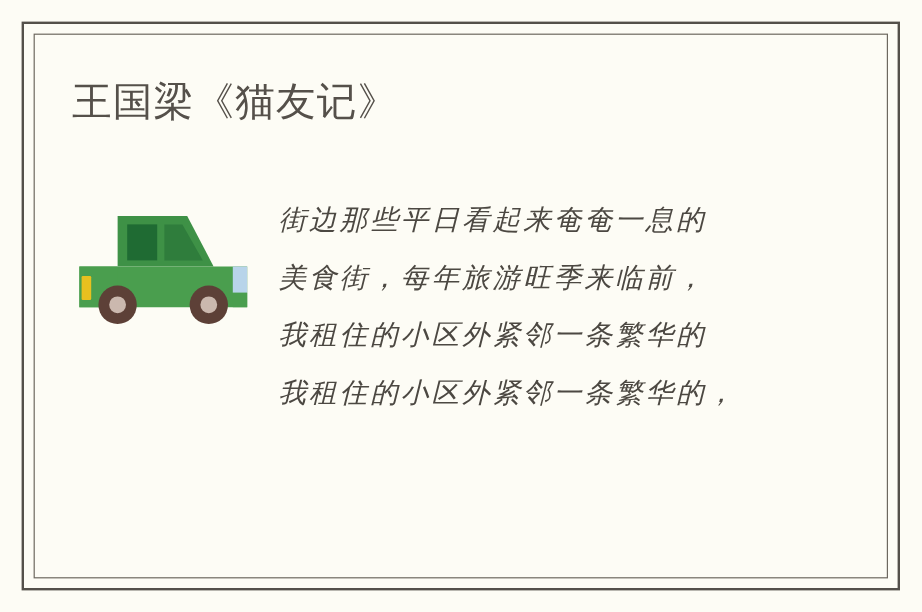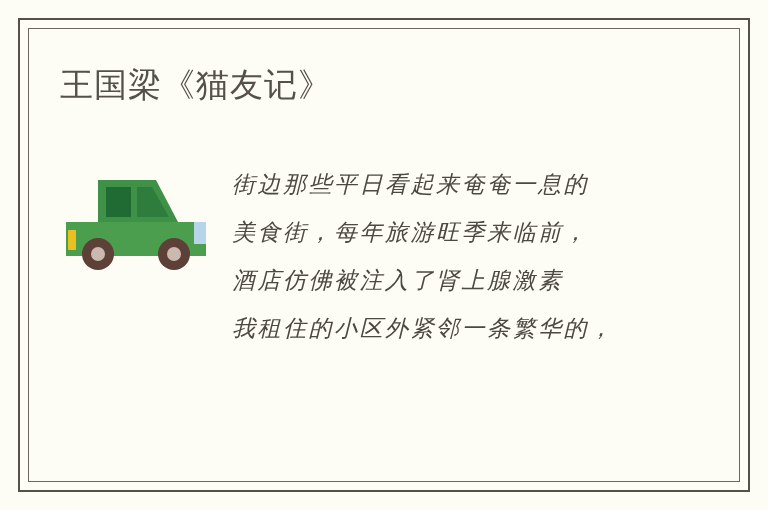--- a/index.html
+++ b/index.html
@@ -131,18 +131,18 @@
         <circle cx="32" cy="76" r="16" fill="#5d4037"></circle>
         <circle cx="32" cy="76" r="7" fill="#cbb8ae"></circle>
         <circle cx="108" cy="76" r="16" fill="#5d4037"></circle>
         <circle cx="108" cy="76" r="7" fill="#cbb8ae"></circle>
       </svg>
     </div>
 
     <div class="body-text">
       <span class="ln">街边那些平日看起来奄奄一息的</span>
       <span class="ln">美食街，每年旅游旺季来临前，</span>
-      <span class="ln">酒店仿佛被注入了肾上腺激素</span>
+      <span class="ln">我租住的小区外紧邻一条繁华的</span>
       <span class="ln">我租住的小区外紧邻一条繁华的，</span>
     </div>
 
   </div>
 </div>
 
 </body></html>

